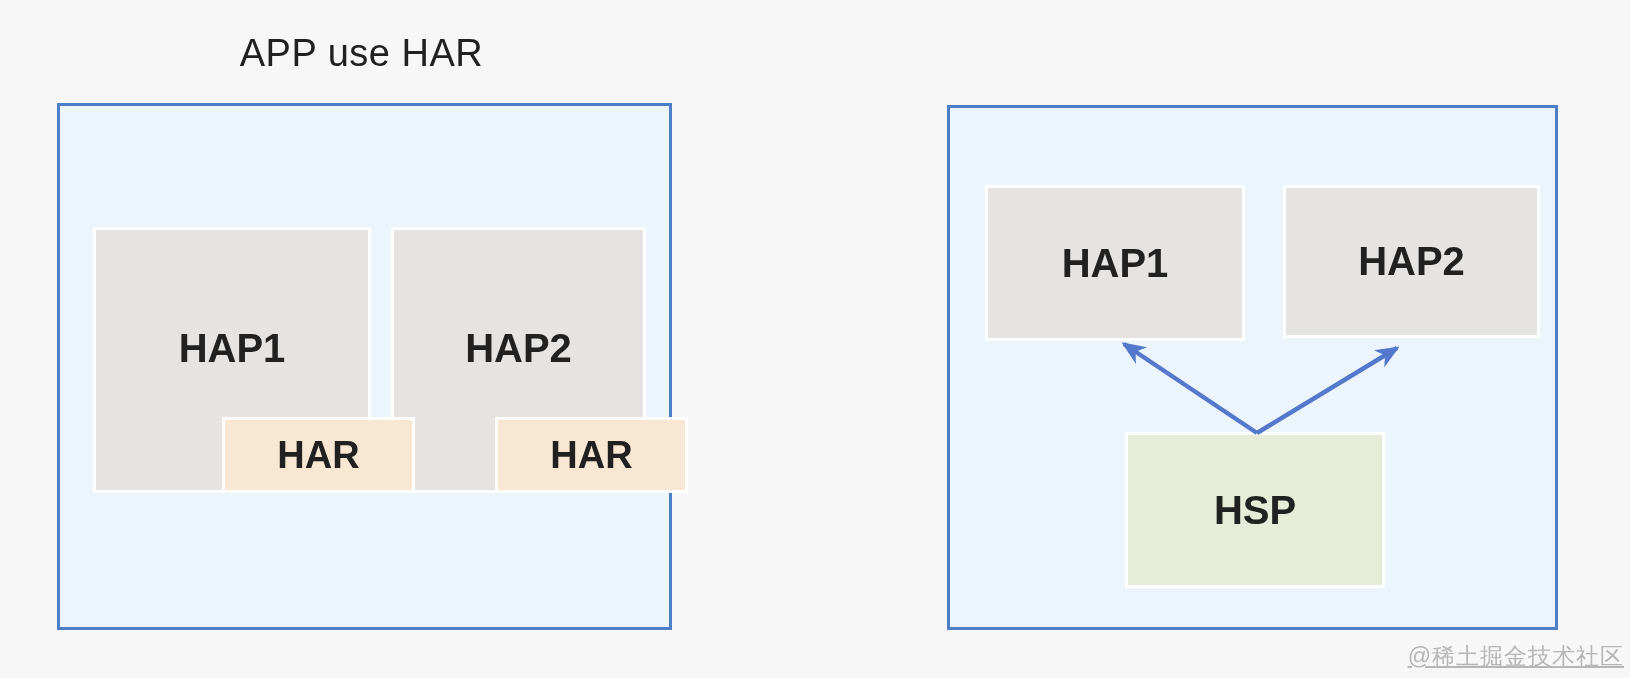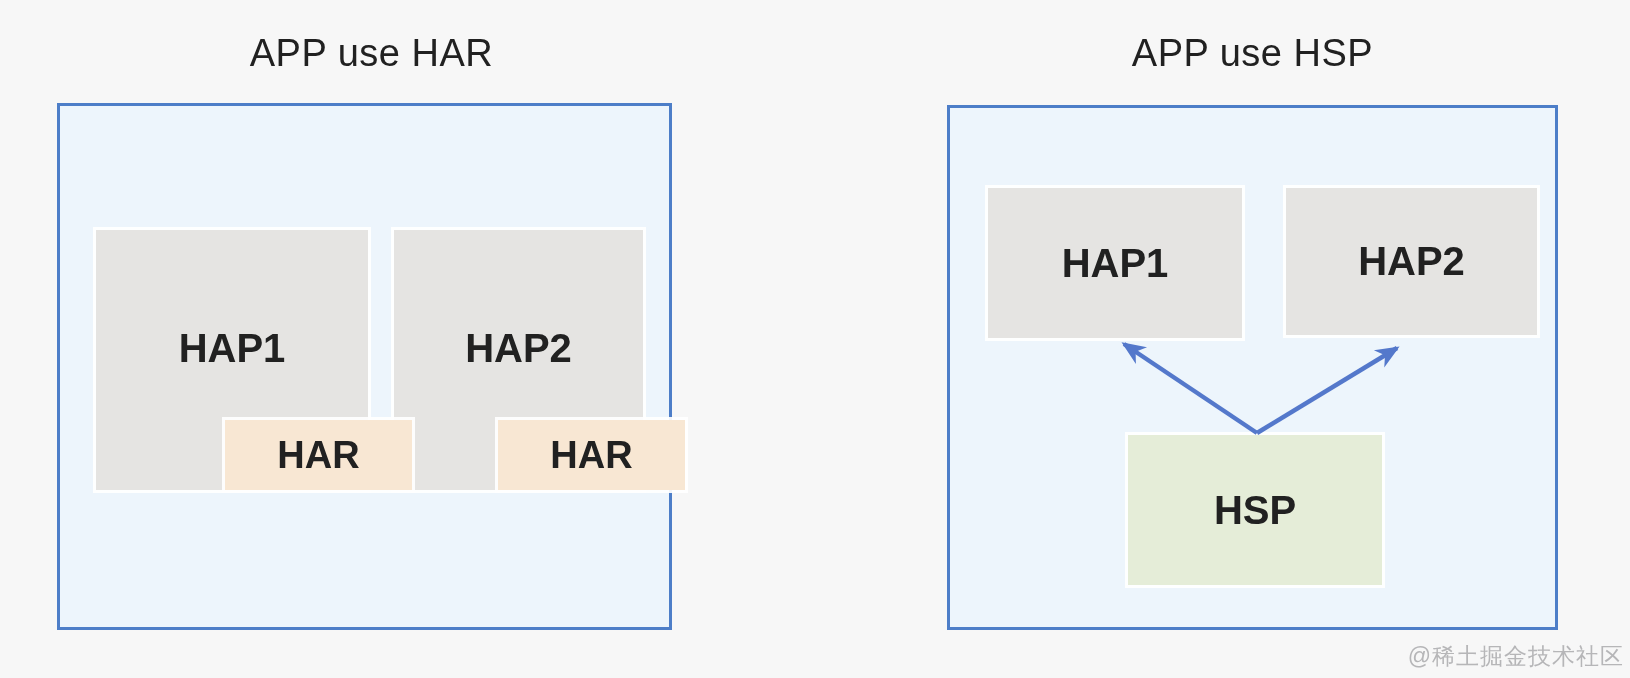--- a/index.html
+++ b/index.html
@@ -16,21 +16,21 @@
   }
   .panel-title {
     position: absolute;
     top: 32px;
     font-size: 38px;
     font-weight: 400;
     color: var(--text-dark, #212121);
     text-align: center;
     letter-spacing: 0.5px;
   }
-  #title-har { left: 64px; width: 615px; }
+  #title-har { left: 54px; width: 615px; }
   #title-hsp { left: 947px; width: 611px; }
 
   .app-box {
     position: absolute;
     box-sizing: border-box;
     border: 3px solid var(--panel-border, #4d7ec8);
     background: var(--panel-fill, #edf5fc);
   }
   #app-har { left: 57px; top: 103px; width: 615px; height: 527px; }
   #app-hsp { left: 947px; top: 105px; width: 611px; height: 525px; }
@@ -76,20 +76,21 @@
   .arrow-fill {
     fill: var(--arrow-blue, #5478cb);
   }
   .watermark {
     position: absolute;
     right: 6px;
     bottom: 6px;
     font-size: 23px;
     color: var(--watermark-gray, #b6b6b8);
     letter-spacing: 1px;
+    text-decoration: underline;
   }
 </style>
 </head>
 <body>
 
 <div class="page">
 
   <div class="panel-title" id="title-har">APP use HAR</div>
 
   <div class="app-box" id="app-har"></div>
@@ -103,21 +104,20 @@
   </div>
 
   <div class="block tan" id="l-har1">
     <span>HAR</span>
   </div>
 
   <div class="block tan" id="l-har2">
     <span>HAR</span>
   </div>
 
-  <div class="panel-title" id="title-hsp">APP use HSP</div>
 
   <div class="app-box" id="app-hsp"></div>
 
   <div class="block gray" id="r-hap1">
     <span>HAP1</span>
   </div>
 
   <div class="block gray" id="r-hap2">
     <span>HAP2</span>
   </div>

